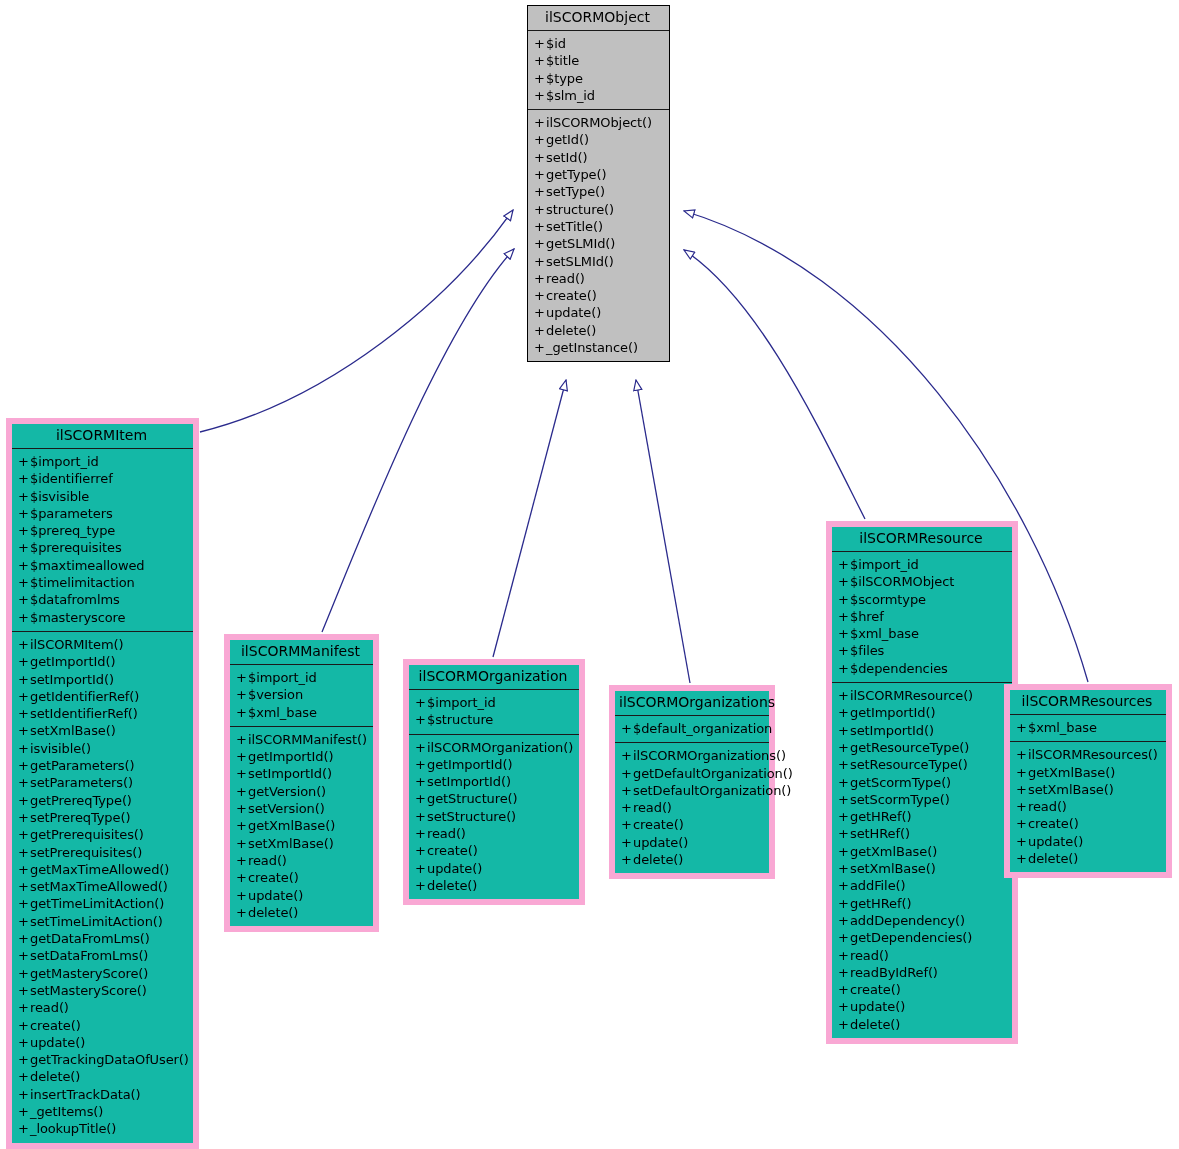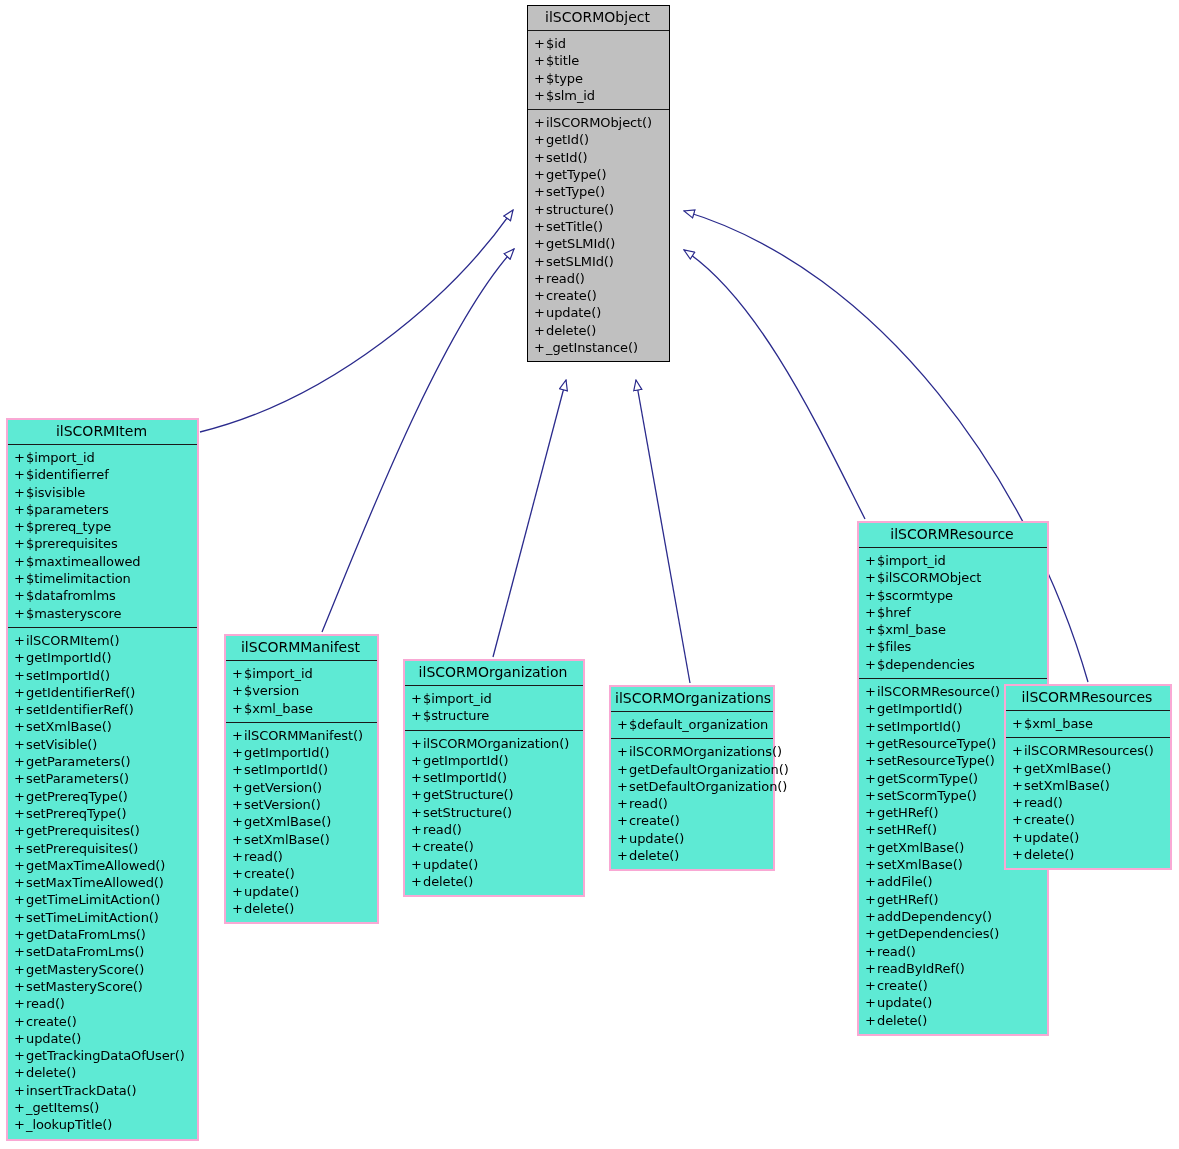--- a/index.html
+++ b/index.html
@@ -19,22 +19,22 @@
     position: absolute;
     left: 0;
     top: 0;
     width: 1179px;
     height: 1149px;
     pointer-events: none;
   }
   .node {
     position: absolute;
     box-sizing: border-box;
-    border: 2px solid #f9a8d4;
-    background: #5eead4;
+    border: 6px solid #f9a8d4;
+    background: #14b8a6;
     z-index: 2;
   }
   .node.base {
     background: #c0c0c0;
     border: 1px solid #000000;
   }
   .node-title {
     text-align: center;
     font-size: 14px;
     color: #000000;
@@ -123,21 +123,21 @@
           <div class="member"><span class="vis">+</span><span>$datafromlms</span></div>
           <div class="member"><span class="vis">+</span><span>$masteryscore</span></div>
         </div>
         <div class="compartment">
           <div class="member"><span class="vis">+</span><span>ilSCORMItem()</span></div>
           <div class="member"><span class="vis">+</span><span>getImportId()</span></div>
           <div class="member"><span class="vis">+</span><span>setImportId()</span></div>
           <div class="member"><span class="vis">+</span><span>getIdentifierRef()</span></div>
           <div class="member"><span class="vis">+</span><span>setIdentifierRef()</span></div>
           <div class="member"><span class="vis">+</span><span>setXmlBase()</span></div>
-          <div class="member"><span class="vis">+</span><span>setVisible()</span></div>
+          <div class="member"><span class="vis">+</span><span>isvisible()</span></div>
           <div class="member"><span class="vis">+</span><span>getParameters()</span></div>
           <div class="member"><span class="vis">+</span><span>setParameters()</span></div>
           <div class="member"><span class="vis">+</span><span>getPrereqType()</span></div>
           <div class="member"><span class="vis">+</span><span>setPrereqType()</span></div>
           <div class="member"><span class="vis">+</span><span>getPrerequisites()</span></div>
           <div class="member"><span class="vis">+</span><span>setPrerequisites()</span></div>
           <div class="member"><span class="vis">+</span><span>getMaxTimeAllowed()</span></div>
           <div class="member"><span class="vis">+</span><span>setMaxTimeAllowed()</span></div>
           <div class="member"><span class="vis">+</span><span>getTimeLimitAction()</span></div>
           <div class="member"><span class="vis">+</span><span>setTimeLimitAction()</span></div>
@@ -202,21 +202,21 @@
         <div class="compartment">
           <div class="member"><span class="vis">+</span><span>ilSCORMOrganizations()</span></div>
           <div class="member"><span class="vis">+</span><span>getDefaultOrganization()</span></div>
           <div class="member"><span class="vis">+</span><span>setDefaultOrganization()</span></div>
           <div class="member"><span class="vis">+</span><span>read()</span></div>
           <div class="member"><span class="vis">+</span><span>create()</span></div>
           <div class="member"><span class="vis">+</span><span>update()</span></div>
           <div class="member"><span class="vis">+</span><span>delete()</span></div>
         </div>
       </div>
-      <div class="node" style="left: 857px; top: 521px; width: 192px;">
+      <div class="node" style="left: 826px; top: 521px; width: 192px;">
         <div class="node-title">ilSCORMResource</div>
         <div class="compartment">
           <div class="member"><span class="vis">+</span><span>$import_id</span></div>
           <div class="member"><span class="vis">+</span><span>$ilSCORMObject</span></div>
           <div class="member"><span class="vis">+</span><span>$scormtype</span></div>
           <div class="member"><span class="vis">+</span><span>$href</span></div>
           <div class="member"><span class="vis">+</span><span>$xml_base</span></div>
           <div class="member"><span class="vis">+</span><span>$files</span></div>
           <div class="member"><span class="vis">+</span><span>$dependencies</span></div>
         </div>

